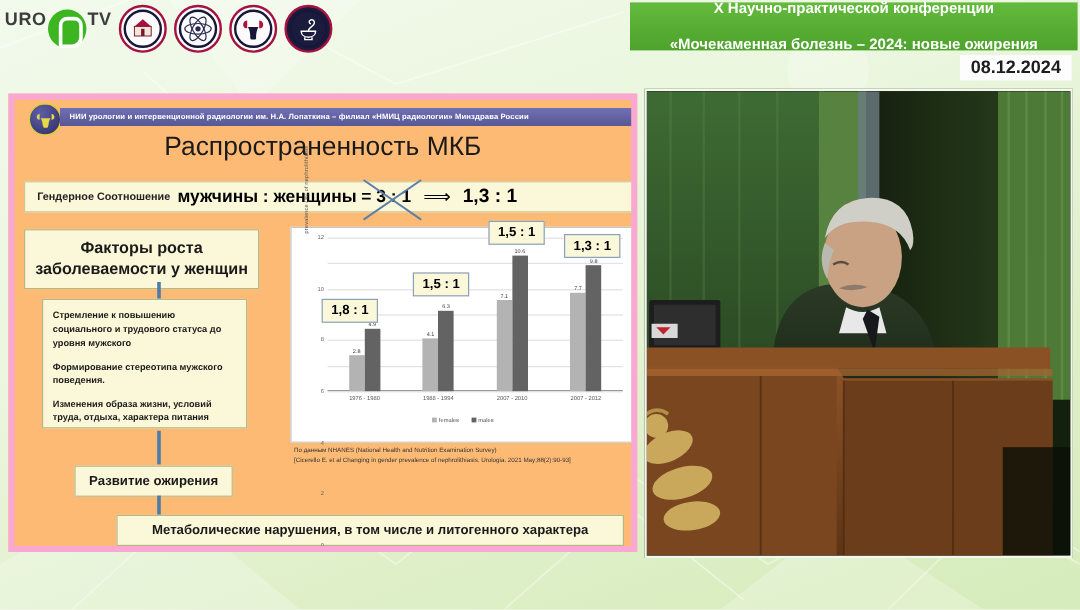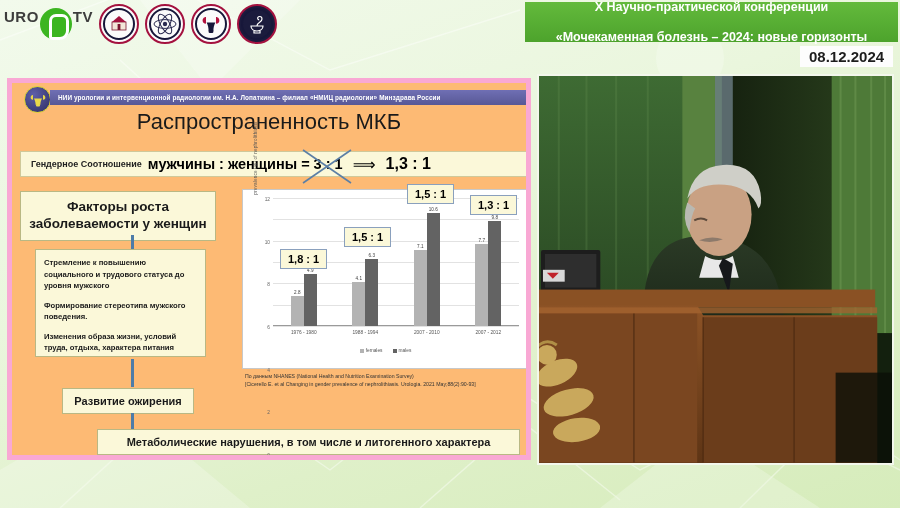--- a/index.html
+++ b/index.html
@@ -294,21 +294,21 @@
       <svg width="24" height="24" viewBox="0 0 24 24">
         <path d="M6 14c0 3 2.6 5 6 5s6-2 6-5z" fill="none" stroke="#ffffff" stroke-width="1.2"></path>
         <path d="M12 14c0-4 5-3.6 5-7 0-2-1.8-3-3.4-2.2-1.6.8-1 3 .6 3" fill="none" stroke="#ffffff" stroke-width="1.2"></path>
         <path d="M9 19v2h6v-2" fill="none" stroke="#ffffff" stroke-width="1.2"></path>
       </svg>
     </div>
   </div>
 
   <div class="conf-banner">
     <div class="l1">X Научно-практической конференции</div>
-    <div class="l2">«Мочекаменная болезнь – 2024: новые горизонты</div>
+    <div class="l2">«Мочекаменная болезнь – 2024: новые ожирения</div>
   </div>
   <div class="date-badge">08.12.2024</div>
 </div>
 
 <div class="slide">
 
   <div class="inst-logo">
     <svg width="18" height="18" viewBox="0 0 18 18">
       <path d="M4 4c-1.8 0-2.5 1.7-2.3 3 .2 1.3 1.3 1.9 2.3 1.7" fill="#e8d84a"></path>
       <path d="M14 4c1.8 0 2.5 1.7 2.3 3-.2 1.3-1.3 1.9-2.3 1.7" fill="#e8d84a"></path>
@@ -411,21 +411,21 @@
           </div>
           <div class="xtick">2007 - 2012</div>
         </div>
       </div>
     <div class="legend" id="legend">
         <span><span class="sw" style="background: rgb(179, 179, 179);"></span>females</span>
         <span><span class="sw" style="background: rgb(99, 99, 99);"></span>males</span>
       </div>
   </div>
 
-  <div class="callout" style="left:268px; top:166px;">1,8 : 1</div>
+  <div class="callout" style="left:256px; top:166px;">1,8 : 1</div>
   <div class="callout" style="left:332px; top:144px;">1,5 : 1</div>
   <div class="callout" style="left:395px; top:101px;">1,5 : 1</div>
   <div class="callout" style="left:458px; top:112px;">1,3 : 1</div>
 
   <div class="citation">
     <div>По данным NHANES (National Health and Nutrition Examination Survey)</div>
     <div>[Cicerello E. et al Changing in gender prevalence of nephrolithiasis. Urologia. 2021 May;88(2):90-93]</div>
   </div>
 </div>
 

